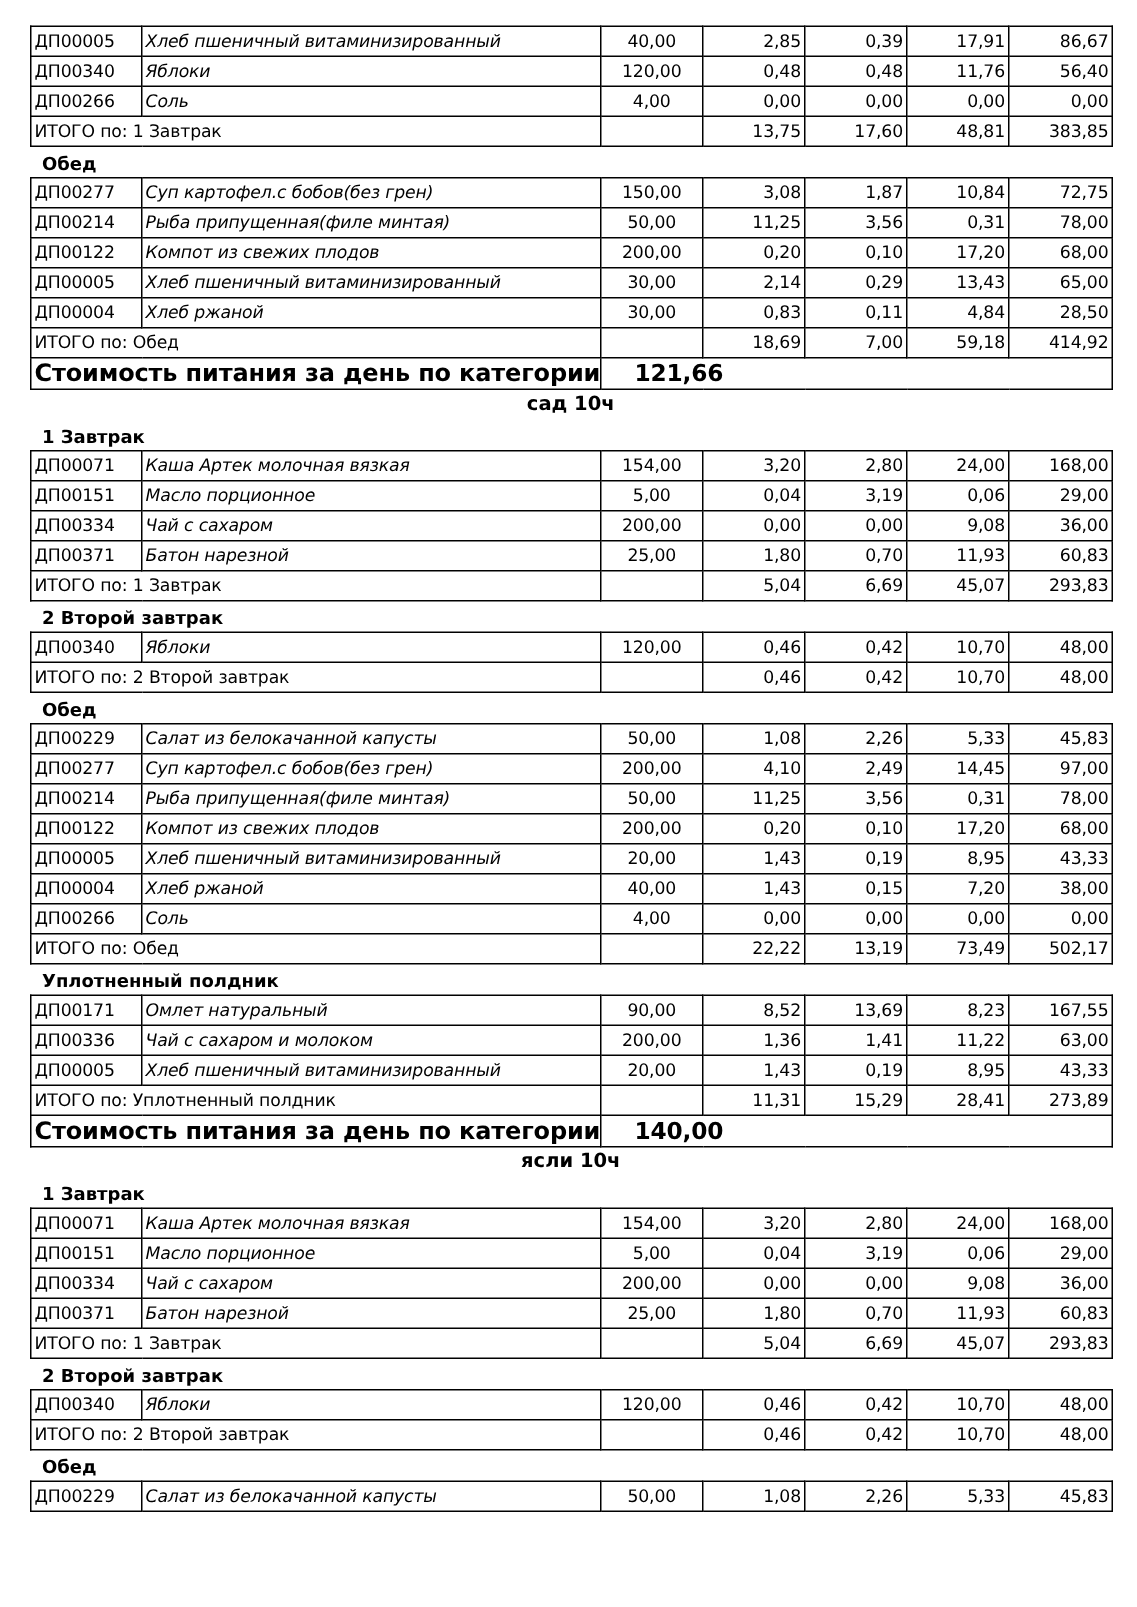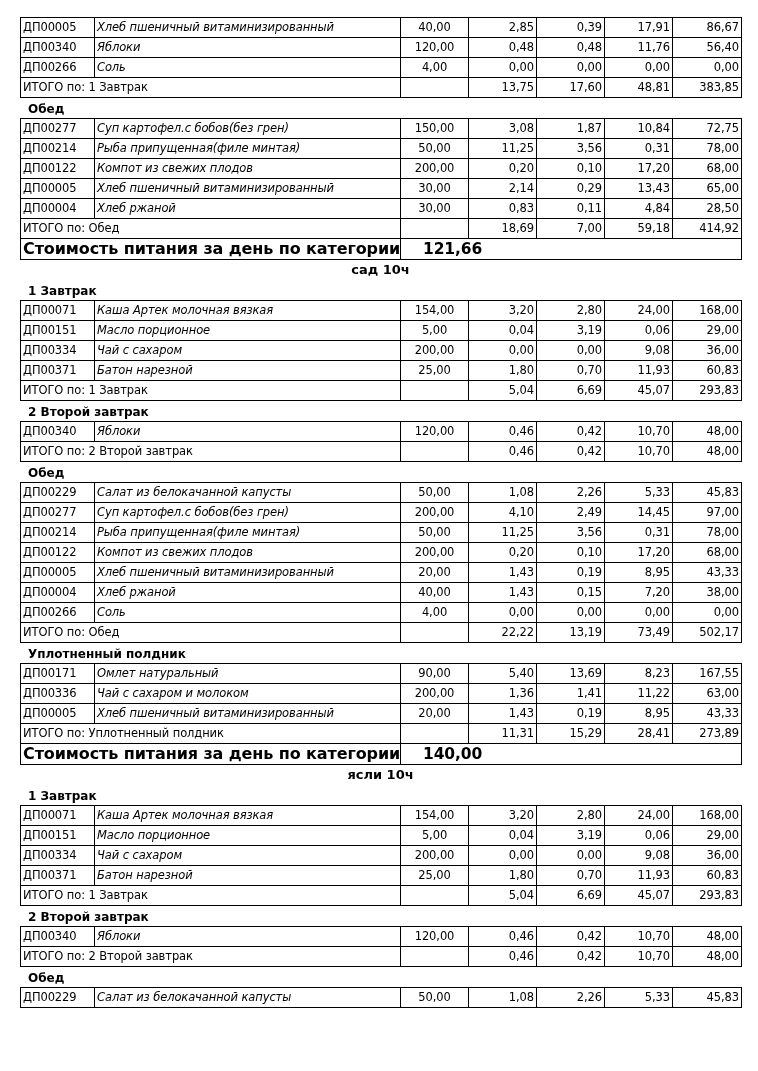--- a/index.html
+++ b/index.html
@@ -328,21 +328,21 @@
         <col style="width: 68px;">
         <col style="width: 68px;">
         <col style="width: 68px;">
         <col style="width: 69px;">
       </colgroup>
       <tbody>
         <tr class="item">
           <td class="code">ДП00171</td>
           <td class="name">Омлет натуральный</td>
           <td class="qty">90,00</td>
-          <td class="num">5,40</td>
+          <td class="num">8,52</td>
           <td class="num">13,69</td>
           <td class="num">8,23</td>
           <td class="num">167,55</td>
         </tr>
         <tr class="item">
           <td class="code">ДП00336</td>
           <td class="name">Чай с сахаром и молоком</td>
           <td class="qty">200,00</td>
           <td class="num">1,36</td>
           <td class="num">1,41</td>

